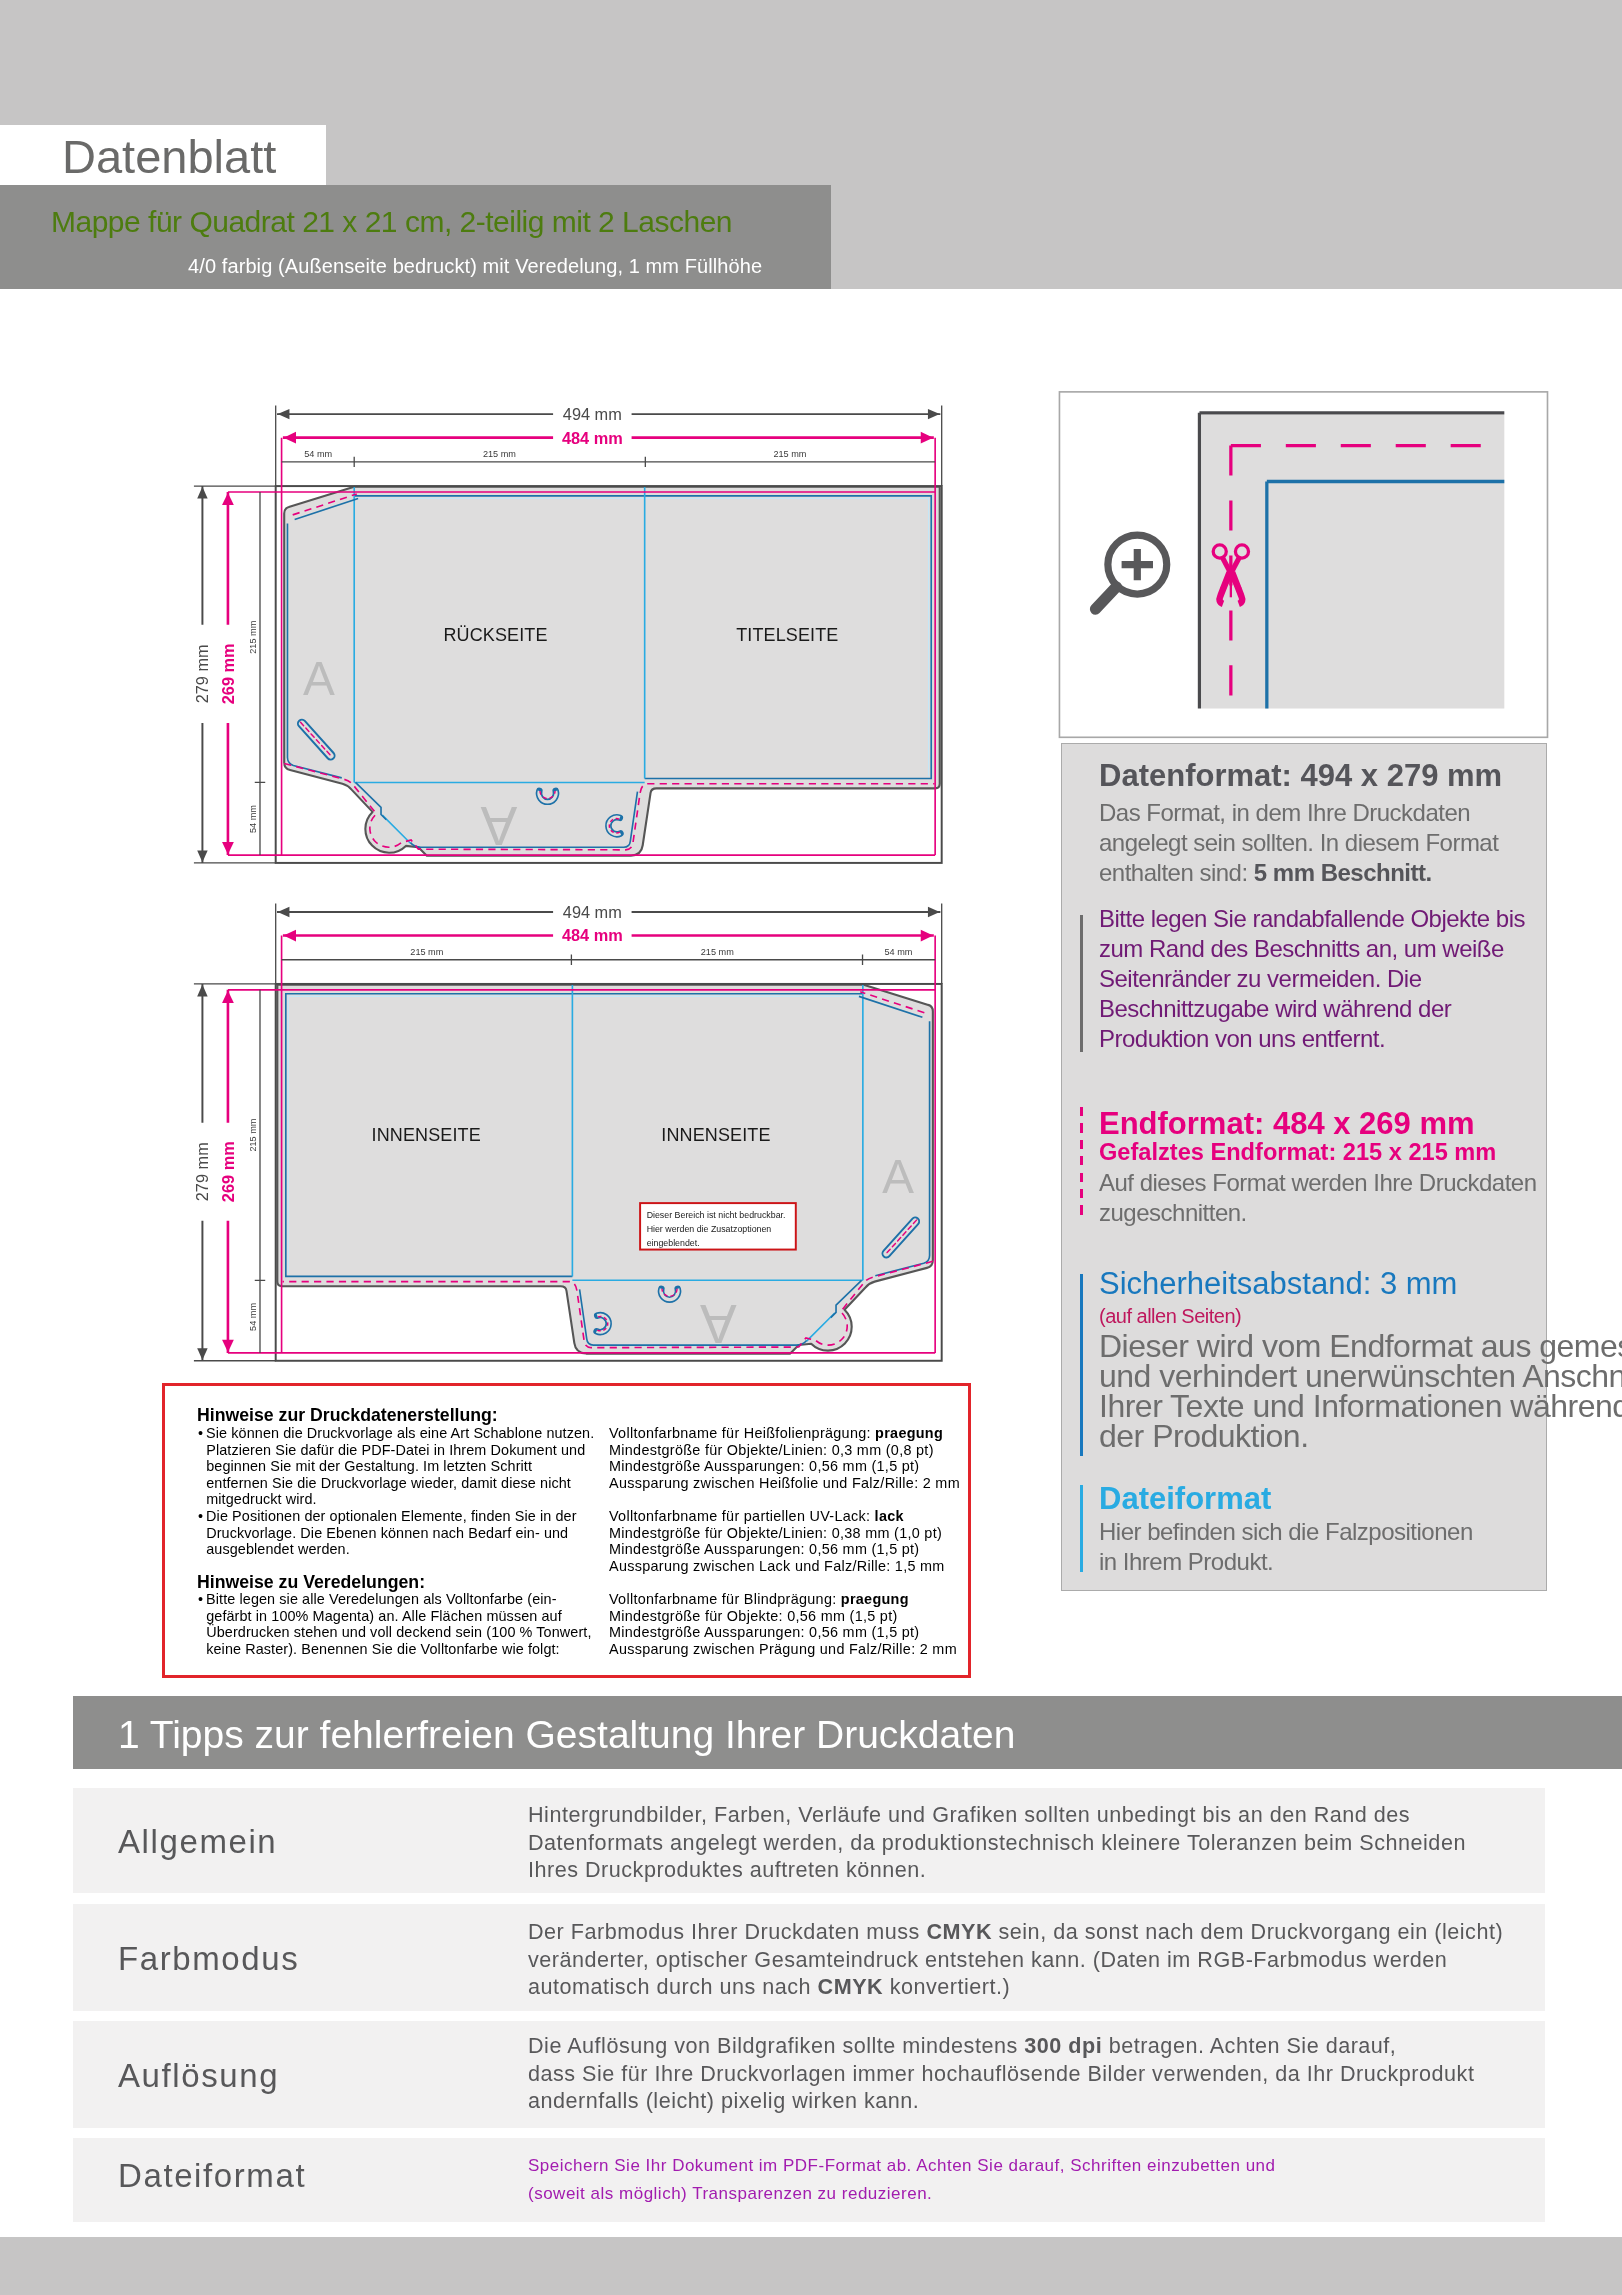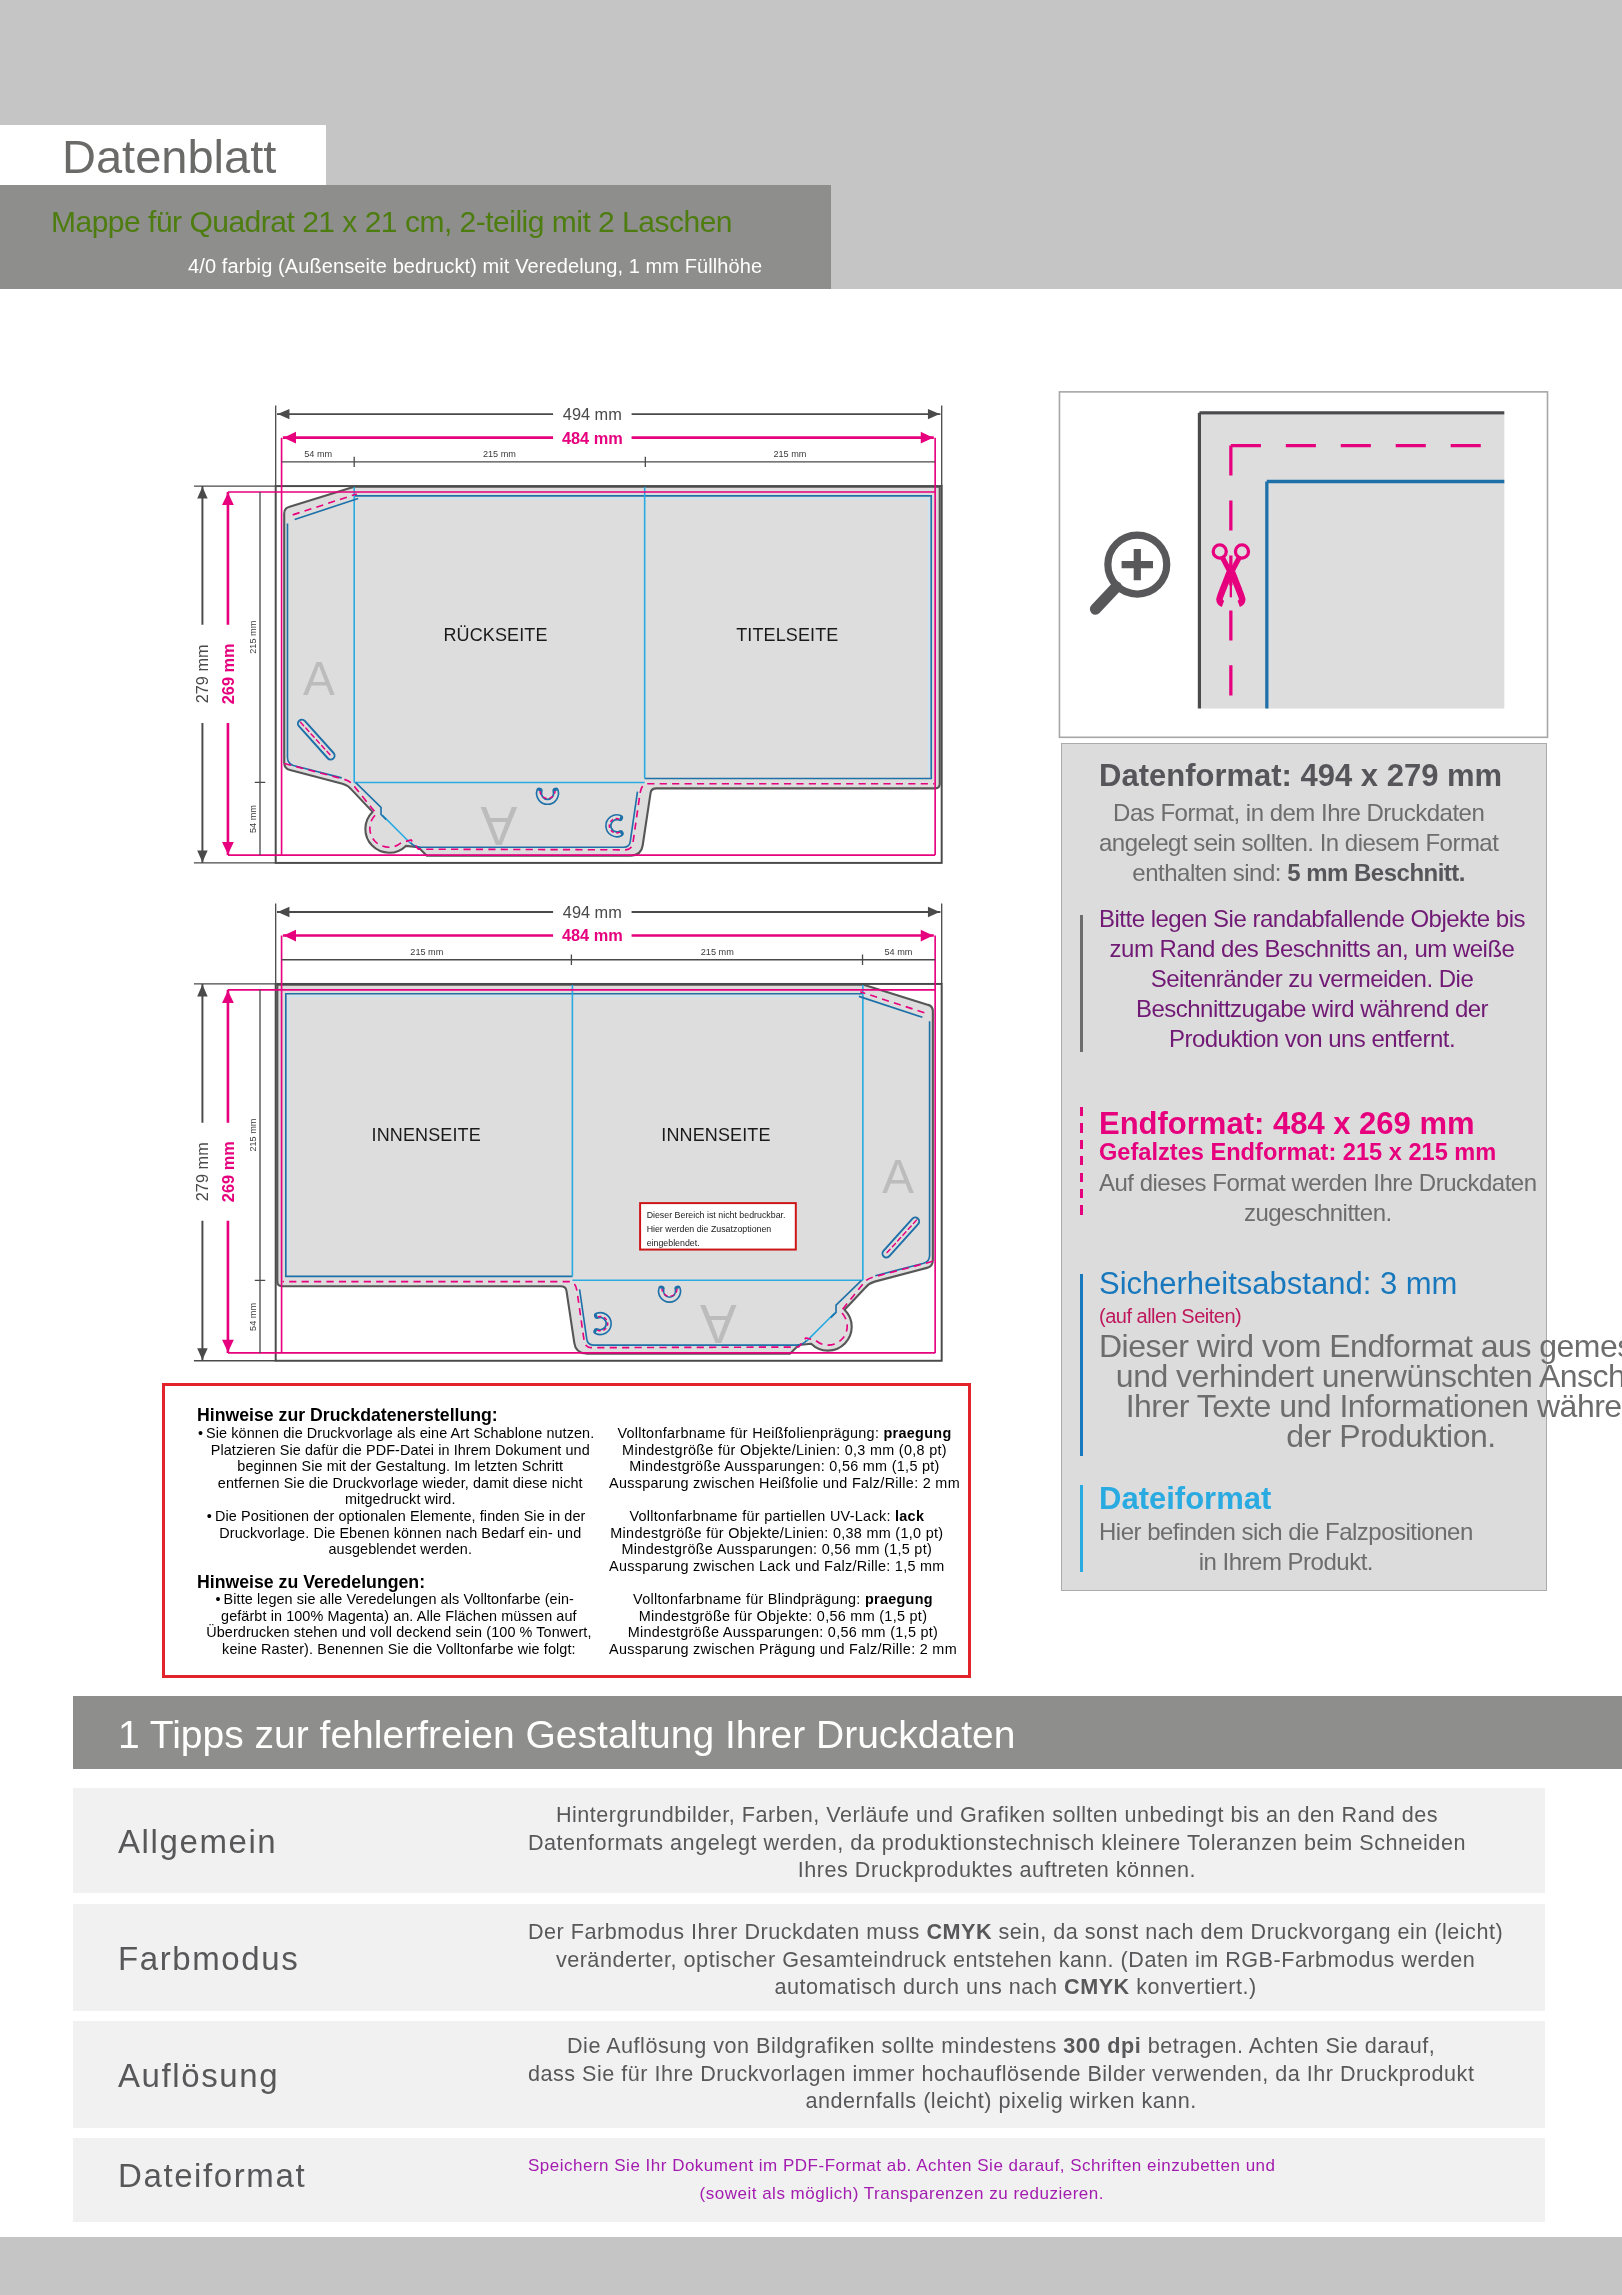--- a/index.html
+++ b/index.html
@@ -1,17 +1,17 @@
 <!DOCTYPE html>
 <html style="font-size:10.5px"><head><meta charset="utf-8">
 <style>
 html,body{margin:0;padding:0;}
 body{width:1623px;height:2295px;position:relative;background:#fff;font-family:"Liberation Sans",sans-serif;overflow:hidden;}
 .a{position:absolute;}
-.t{position:absolute;white-space:nowrap;text-align:center;}
+.t{position:absolute;white-space:nowrap;}
 </style></head>
 <body>
 <div class="a" style="left:0;top:0;width:1623px;height:289px;background:#c6c5c5"></div>
 <div class="a" style="left:0;top:125px;width:326px;height:60px;background:#ffffff"></div>
 <div class="t" style="left:62px;top:133px;font-size:47px;line-height:47px;color:#6a6a69">Datenblatt</div>
 <div class="a" style="left:0;top:185px;width:831px;height:104px;background:#8e8e8d"></div>
 <div class="t" style="left:51px;top:206px;font-size:30px;line-height:31px;letter-spacing:-0.5px;color:#4d7c0f">Mappe für Quadrat 21 x 21 cm, 2-teilig mit 2 Laschen</div>
 <div class="t" style="left:188px;top:256px;font-size:20px;line-height:20px;letter-spacing:0.1px;color:#ffffff">4/0 farbig (Außenseite bedruckt) mit Veredelung, 1 mm Füllhöhe</div>
 <svg class="a" style="left:0;top:0" width="1623" height="2295" viewBox="0 0 2480 3508">
 <defs>

